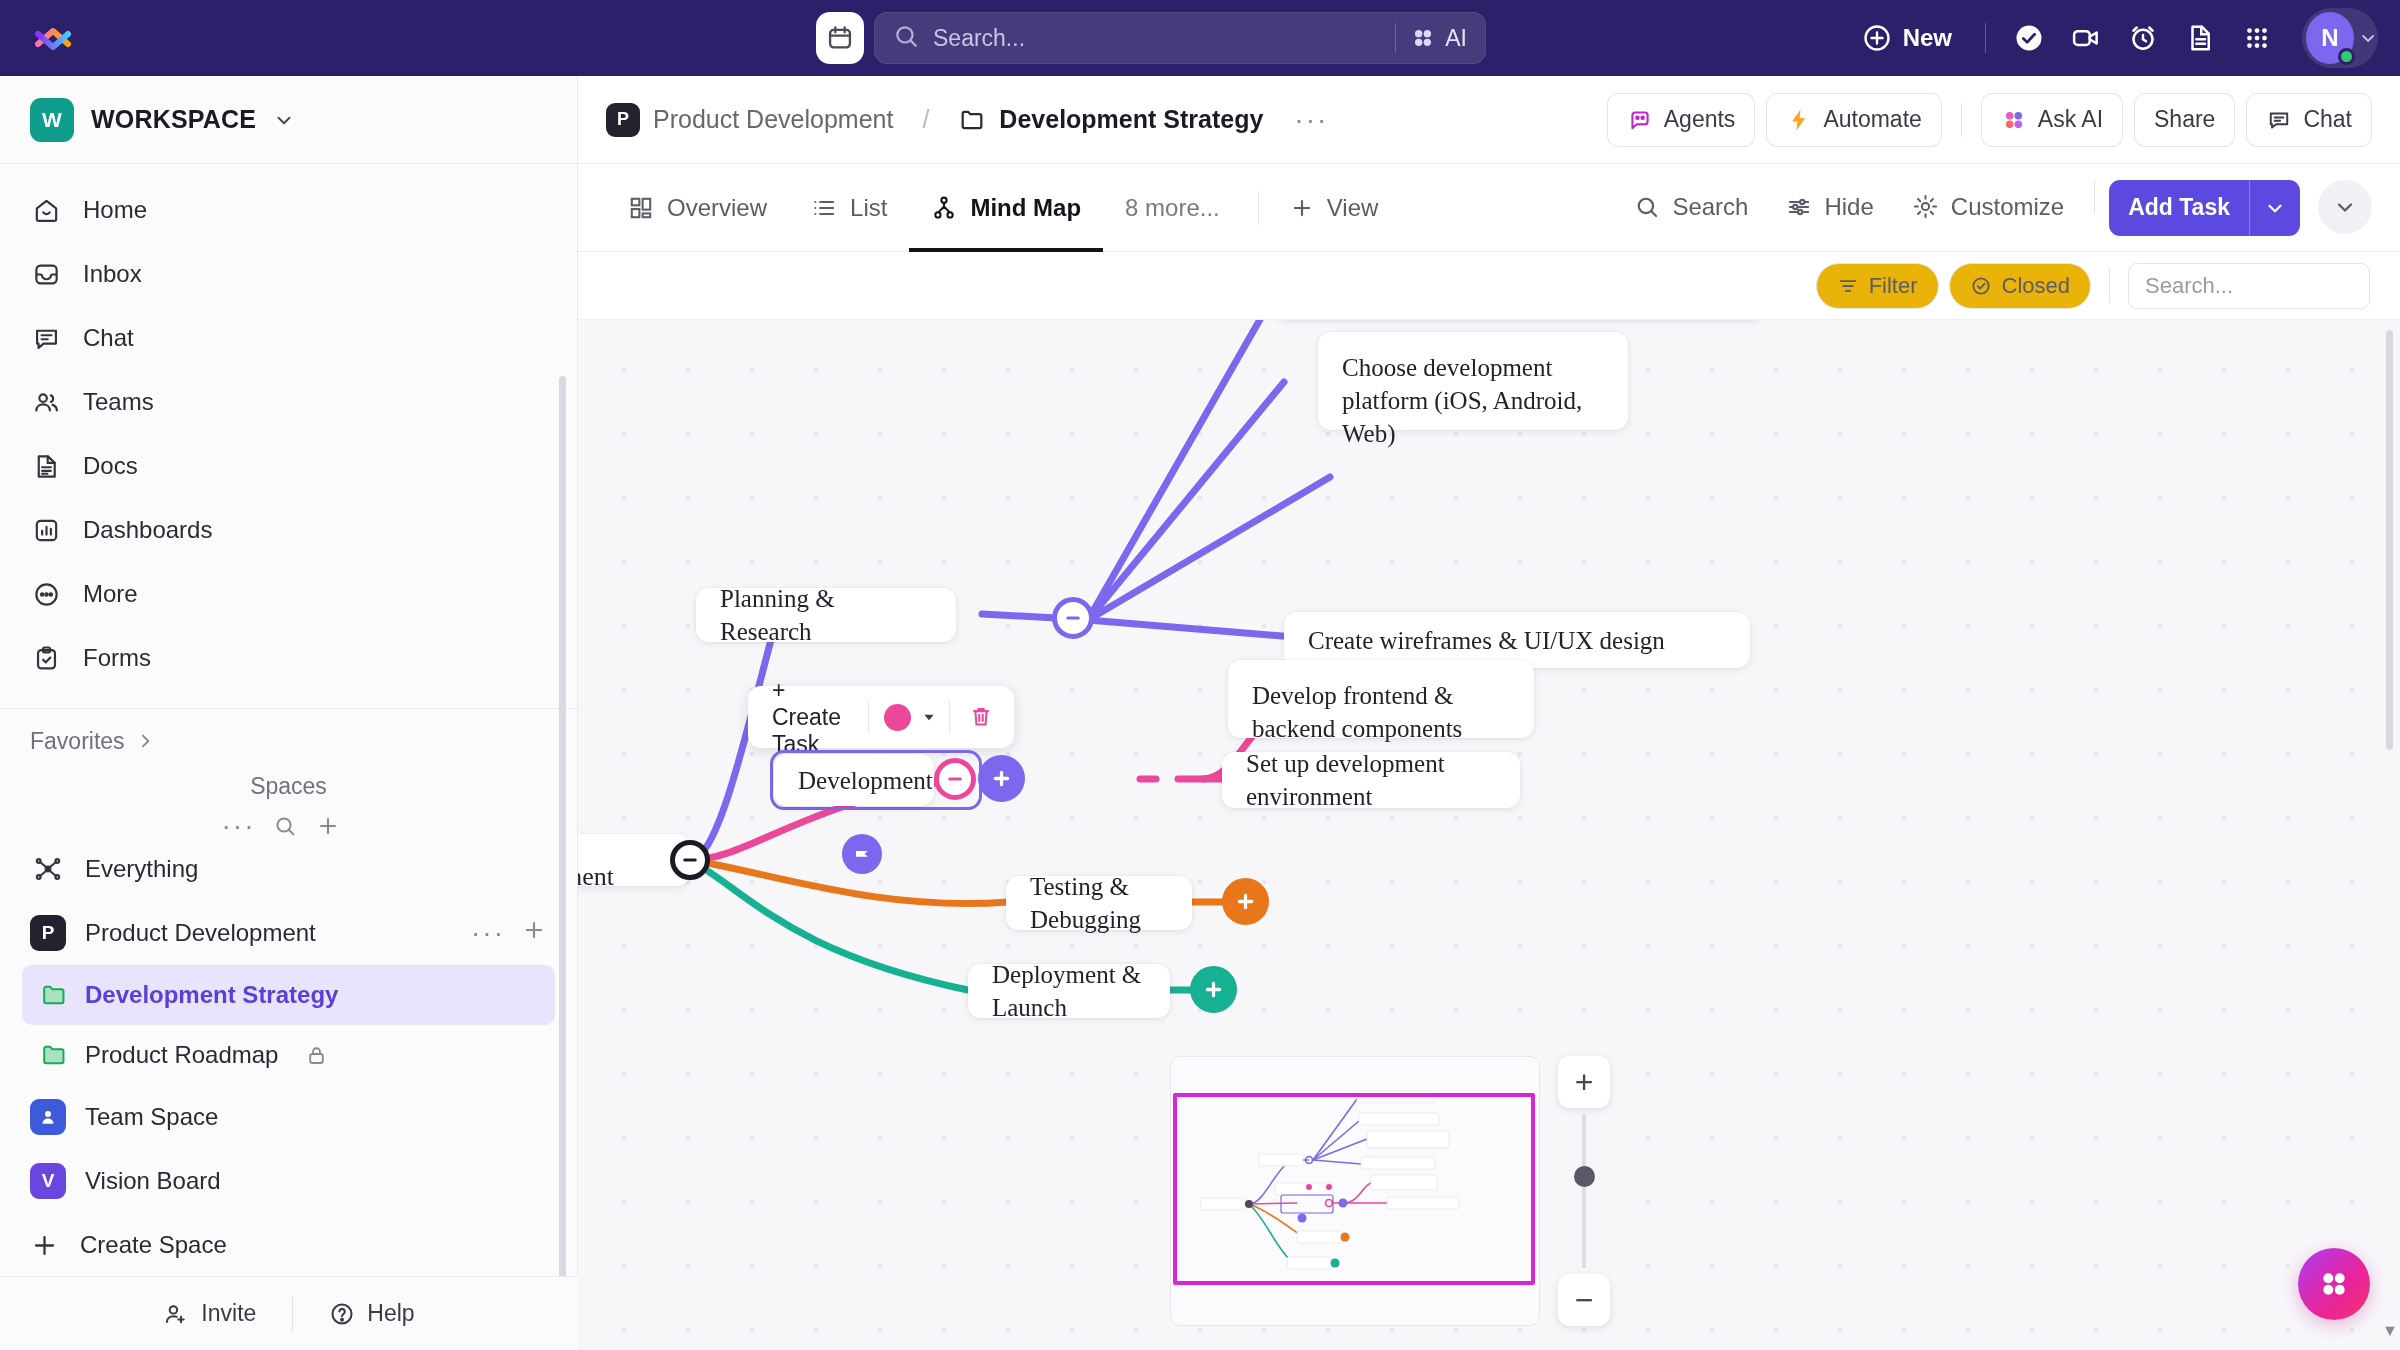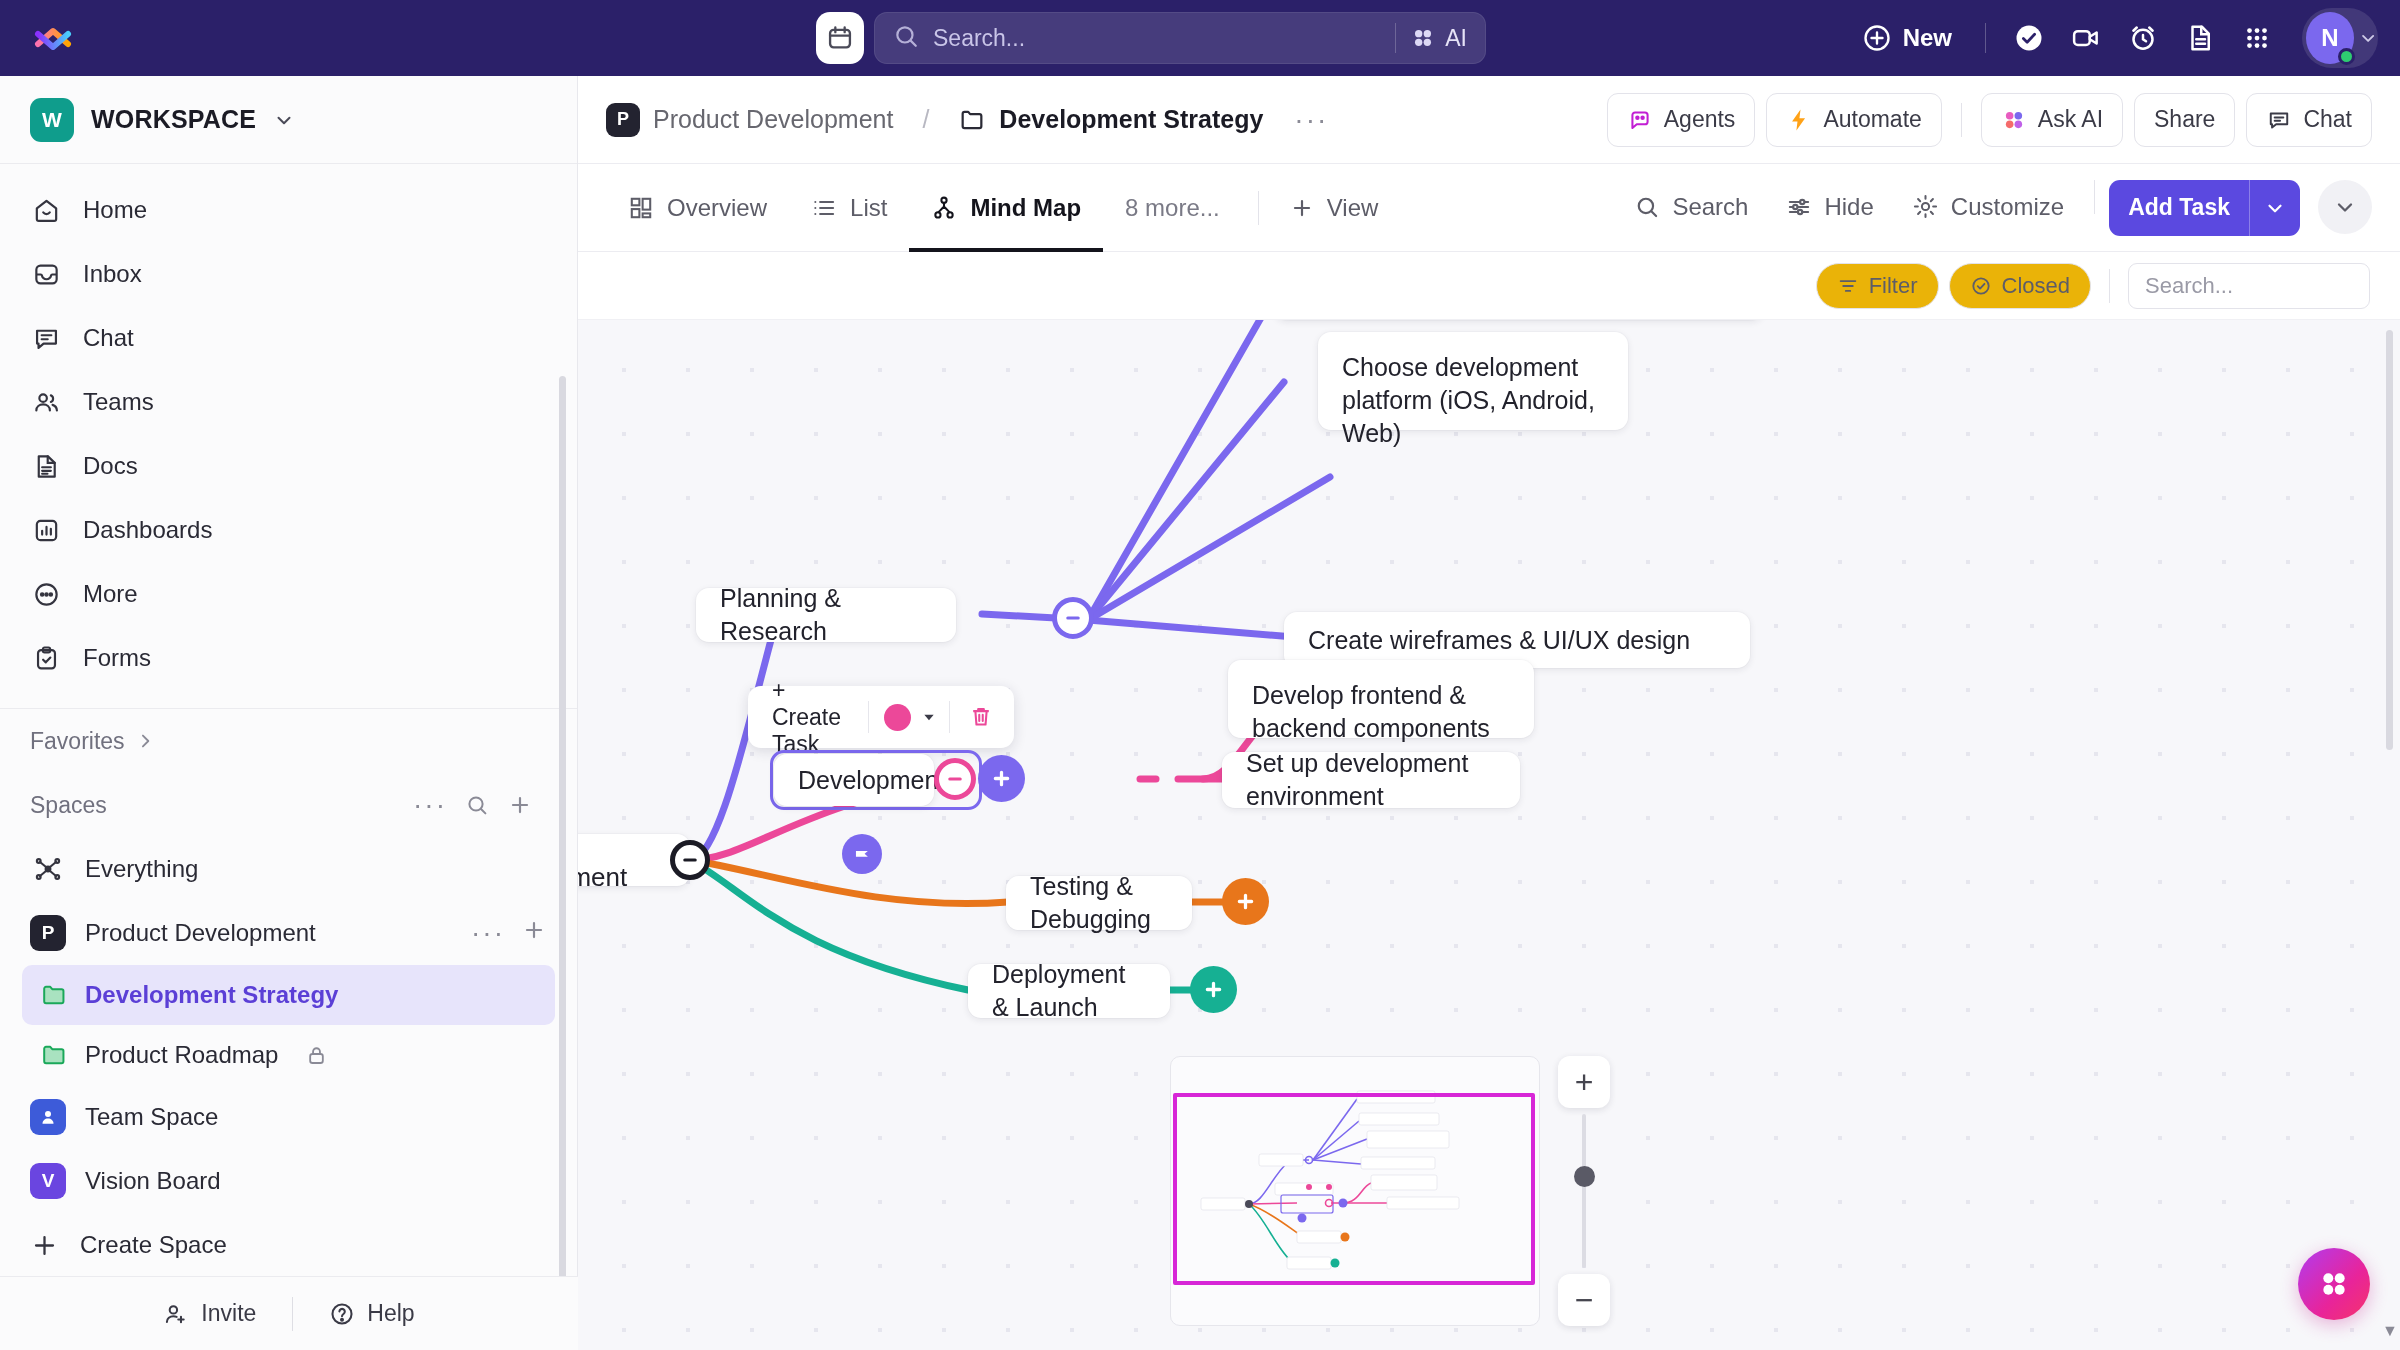--- a/index.html
+++ b/index.html
@@ -83,21 +83,21 @@
     padding: 0 30px; color: #2a2a35; font-size: 24px;
   }
   .nav-item .ico { width: 32px; display: flex; justify-content: center; }
 
   .sb-divider { height: 1px; background: #ebebef; margin: 12px 0 0 0; }
 
   .sec-row {
     height: 64px; display: flex; align-items: center; padding: 0 30px;
     color: #70707e; font-size: 23px; gap: 10px;
   }
-  .sec-row.spaces { justify-content: space-between; }
+  .sec-row.spaces { justify-content: space-between; flex-direction: column; }
   .sec-actions { display: flex; align-items: center; gap: 18px; color: #8a8a96; }
 
   .space-item {
     height: 64px; display: flex; align-items: center; gap: 19px;
     padding: 0 30px; font-size: 24px; color: #2a2a35;
   }
   .sq {
     width: 36px; height: 36px; border-radius: 9px; color: #fff;
     font-size: 19px; font-weight: 700;
     display: flex; align-items: center; justify-content: center; flex: none;
@@ -205,21 +205,21 @@
     height: 46px; width: 242px; border: 1px solid #e3e3ea; border-radius: 9px;
     display: flex; align-items: center; padding: 0 16px; font-size: 22px; color: #9a9aa6;
   }
 
   svg.edges { position: absolute; inset: 0; width: 1822px; height: 1098px; }
 
   .node {
     position: absolute; background: #fff; border-radius: 13px;
     box-shadow: 0 2px 7px rgba(30,30,60,0.09), 0 0 0 1px rgba(0,0,0,0.02);
     display: flex; align-items: center; padding: 0 24px;
-    font-size: 25px; color: #22222c; line-height: 1.32;
+    font-size: 25px; color: #22222c; line-height: 1.32; font-family: Liberation Serif, serif;
   }
   .node.wrap { display: block; padding: 19px 24px; }
   .node.root { font-size: 26px; }
 
   .sel-ring {
     position: absolute; border: 3px solid #7b68ee; border-radius: 14px;
   }
 
   .knob {
     position: absolute; border-radius: 50%;

